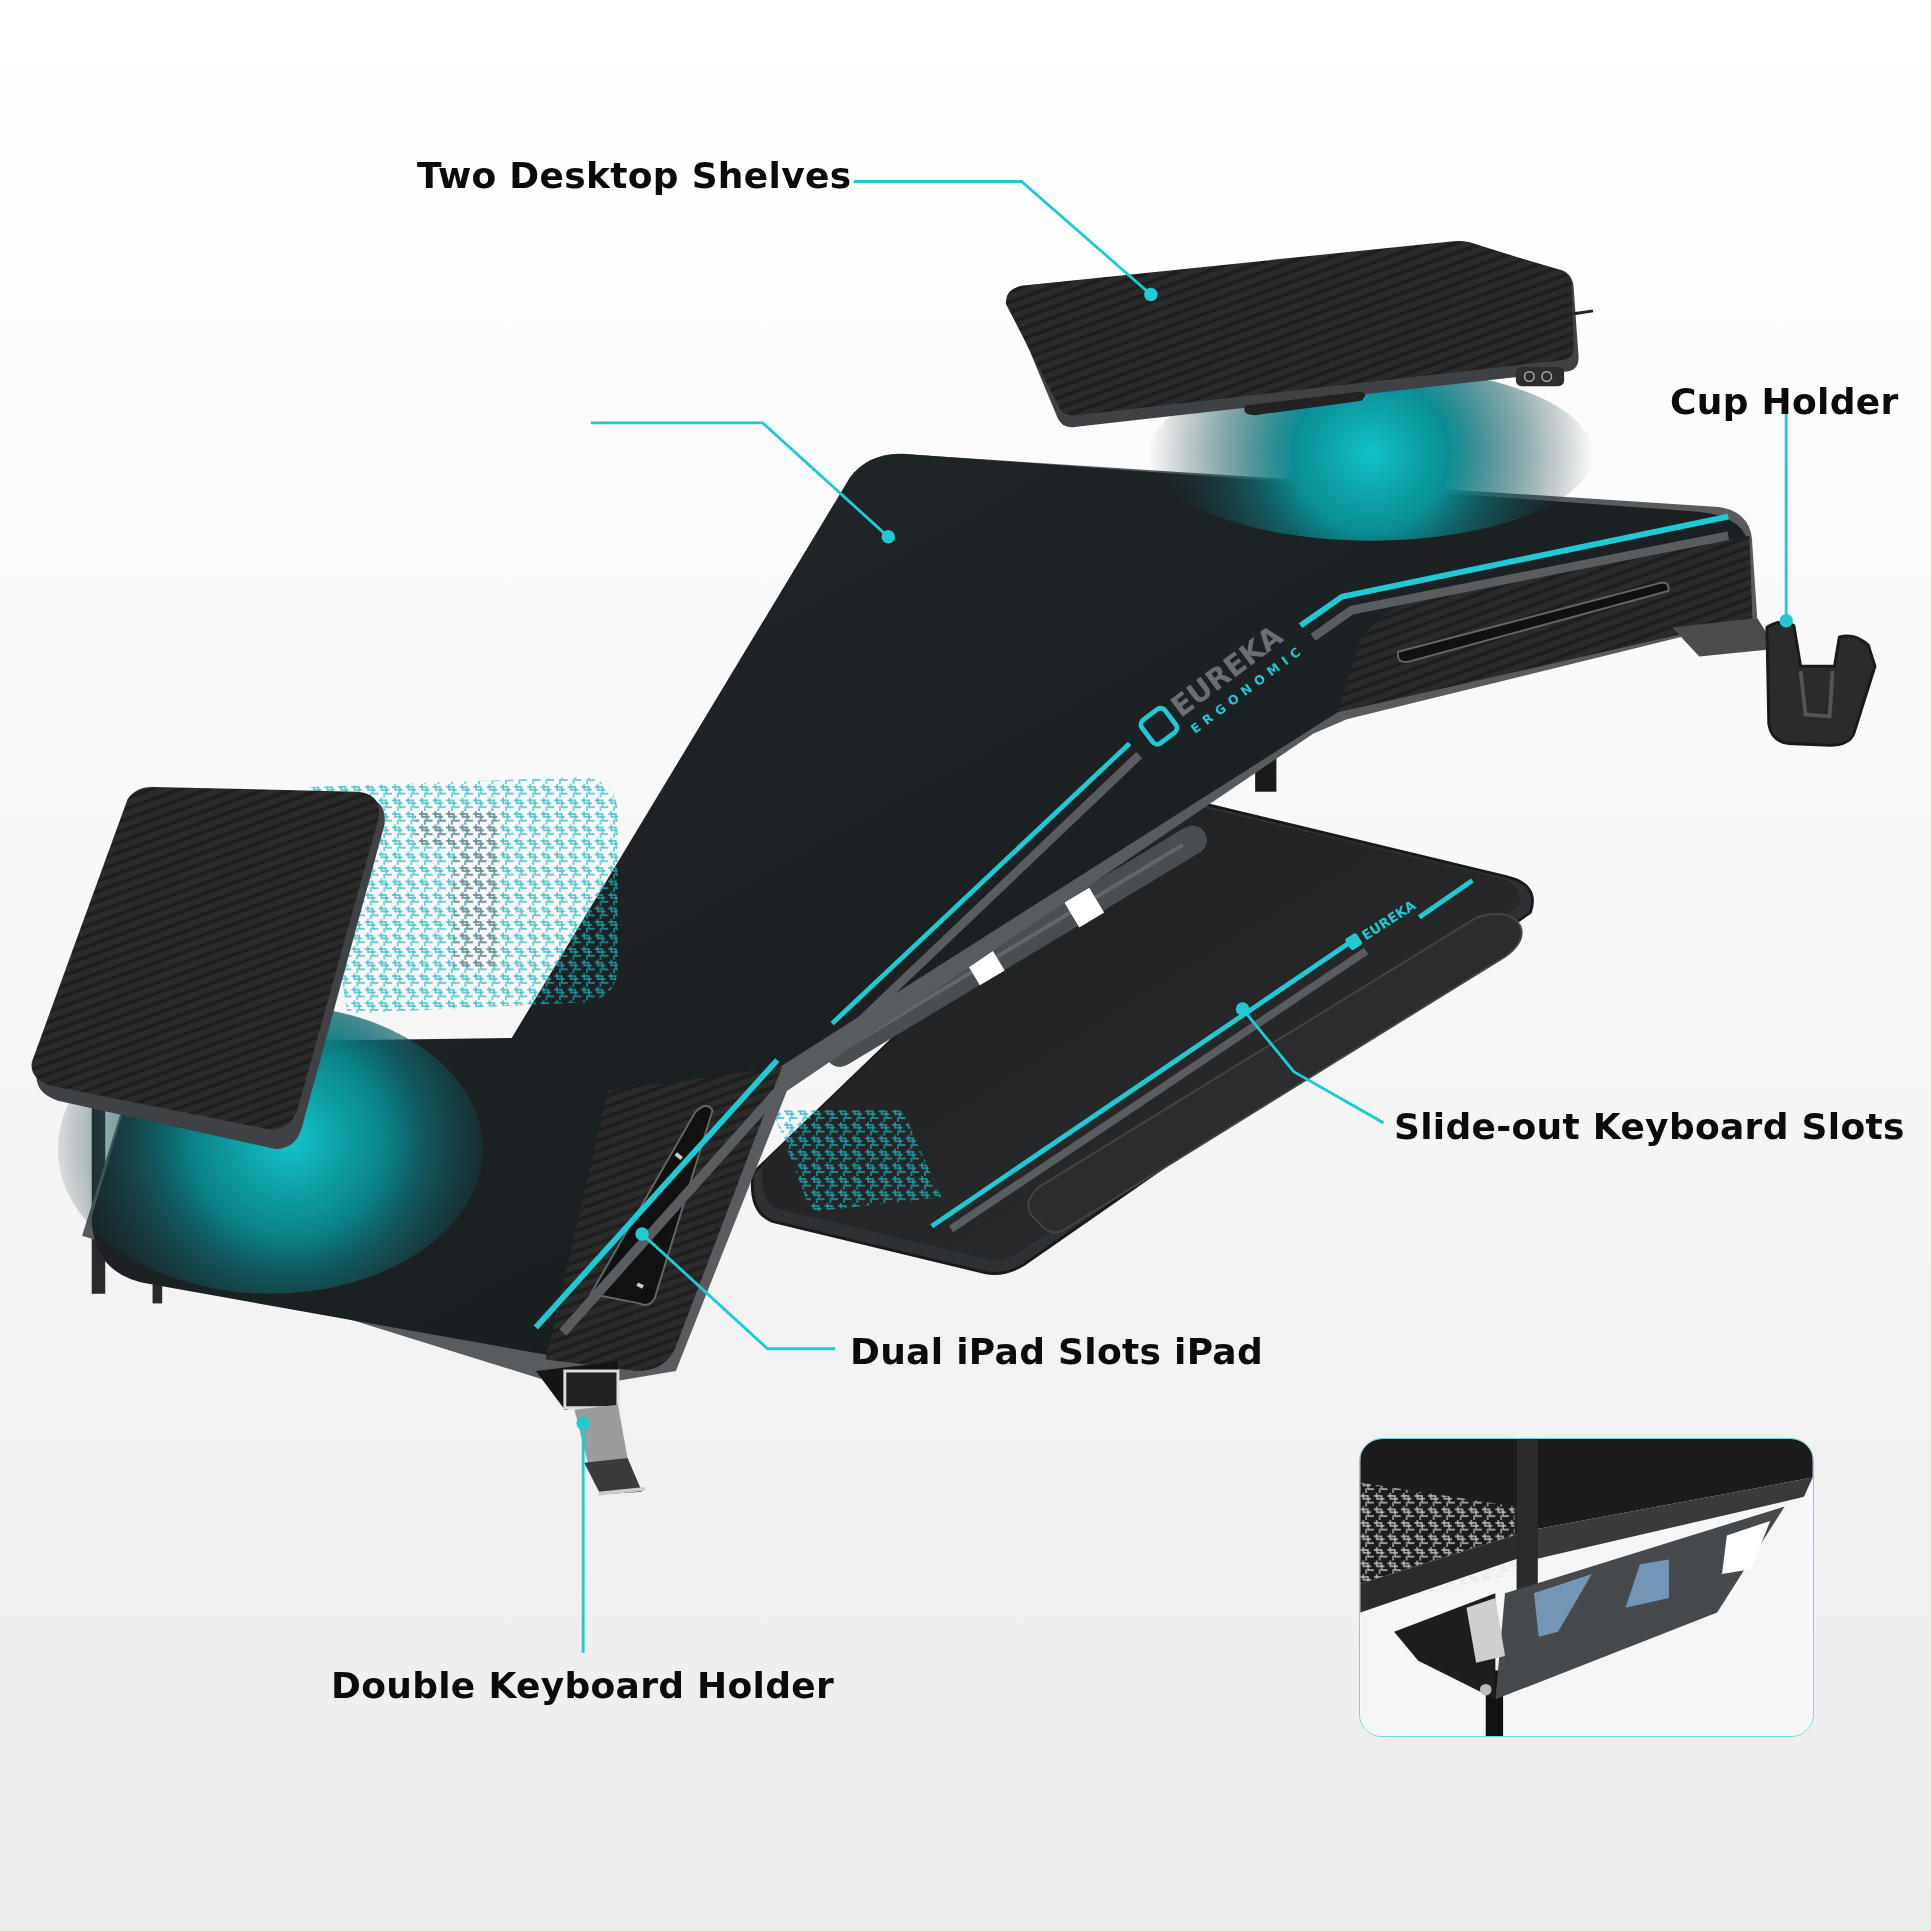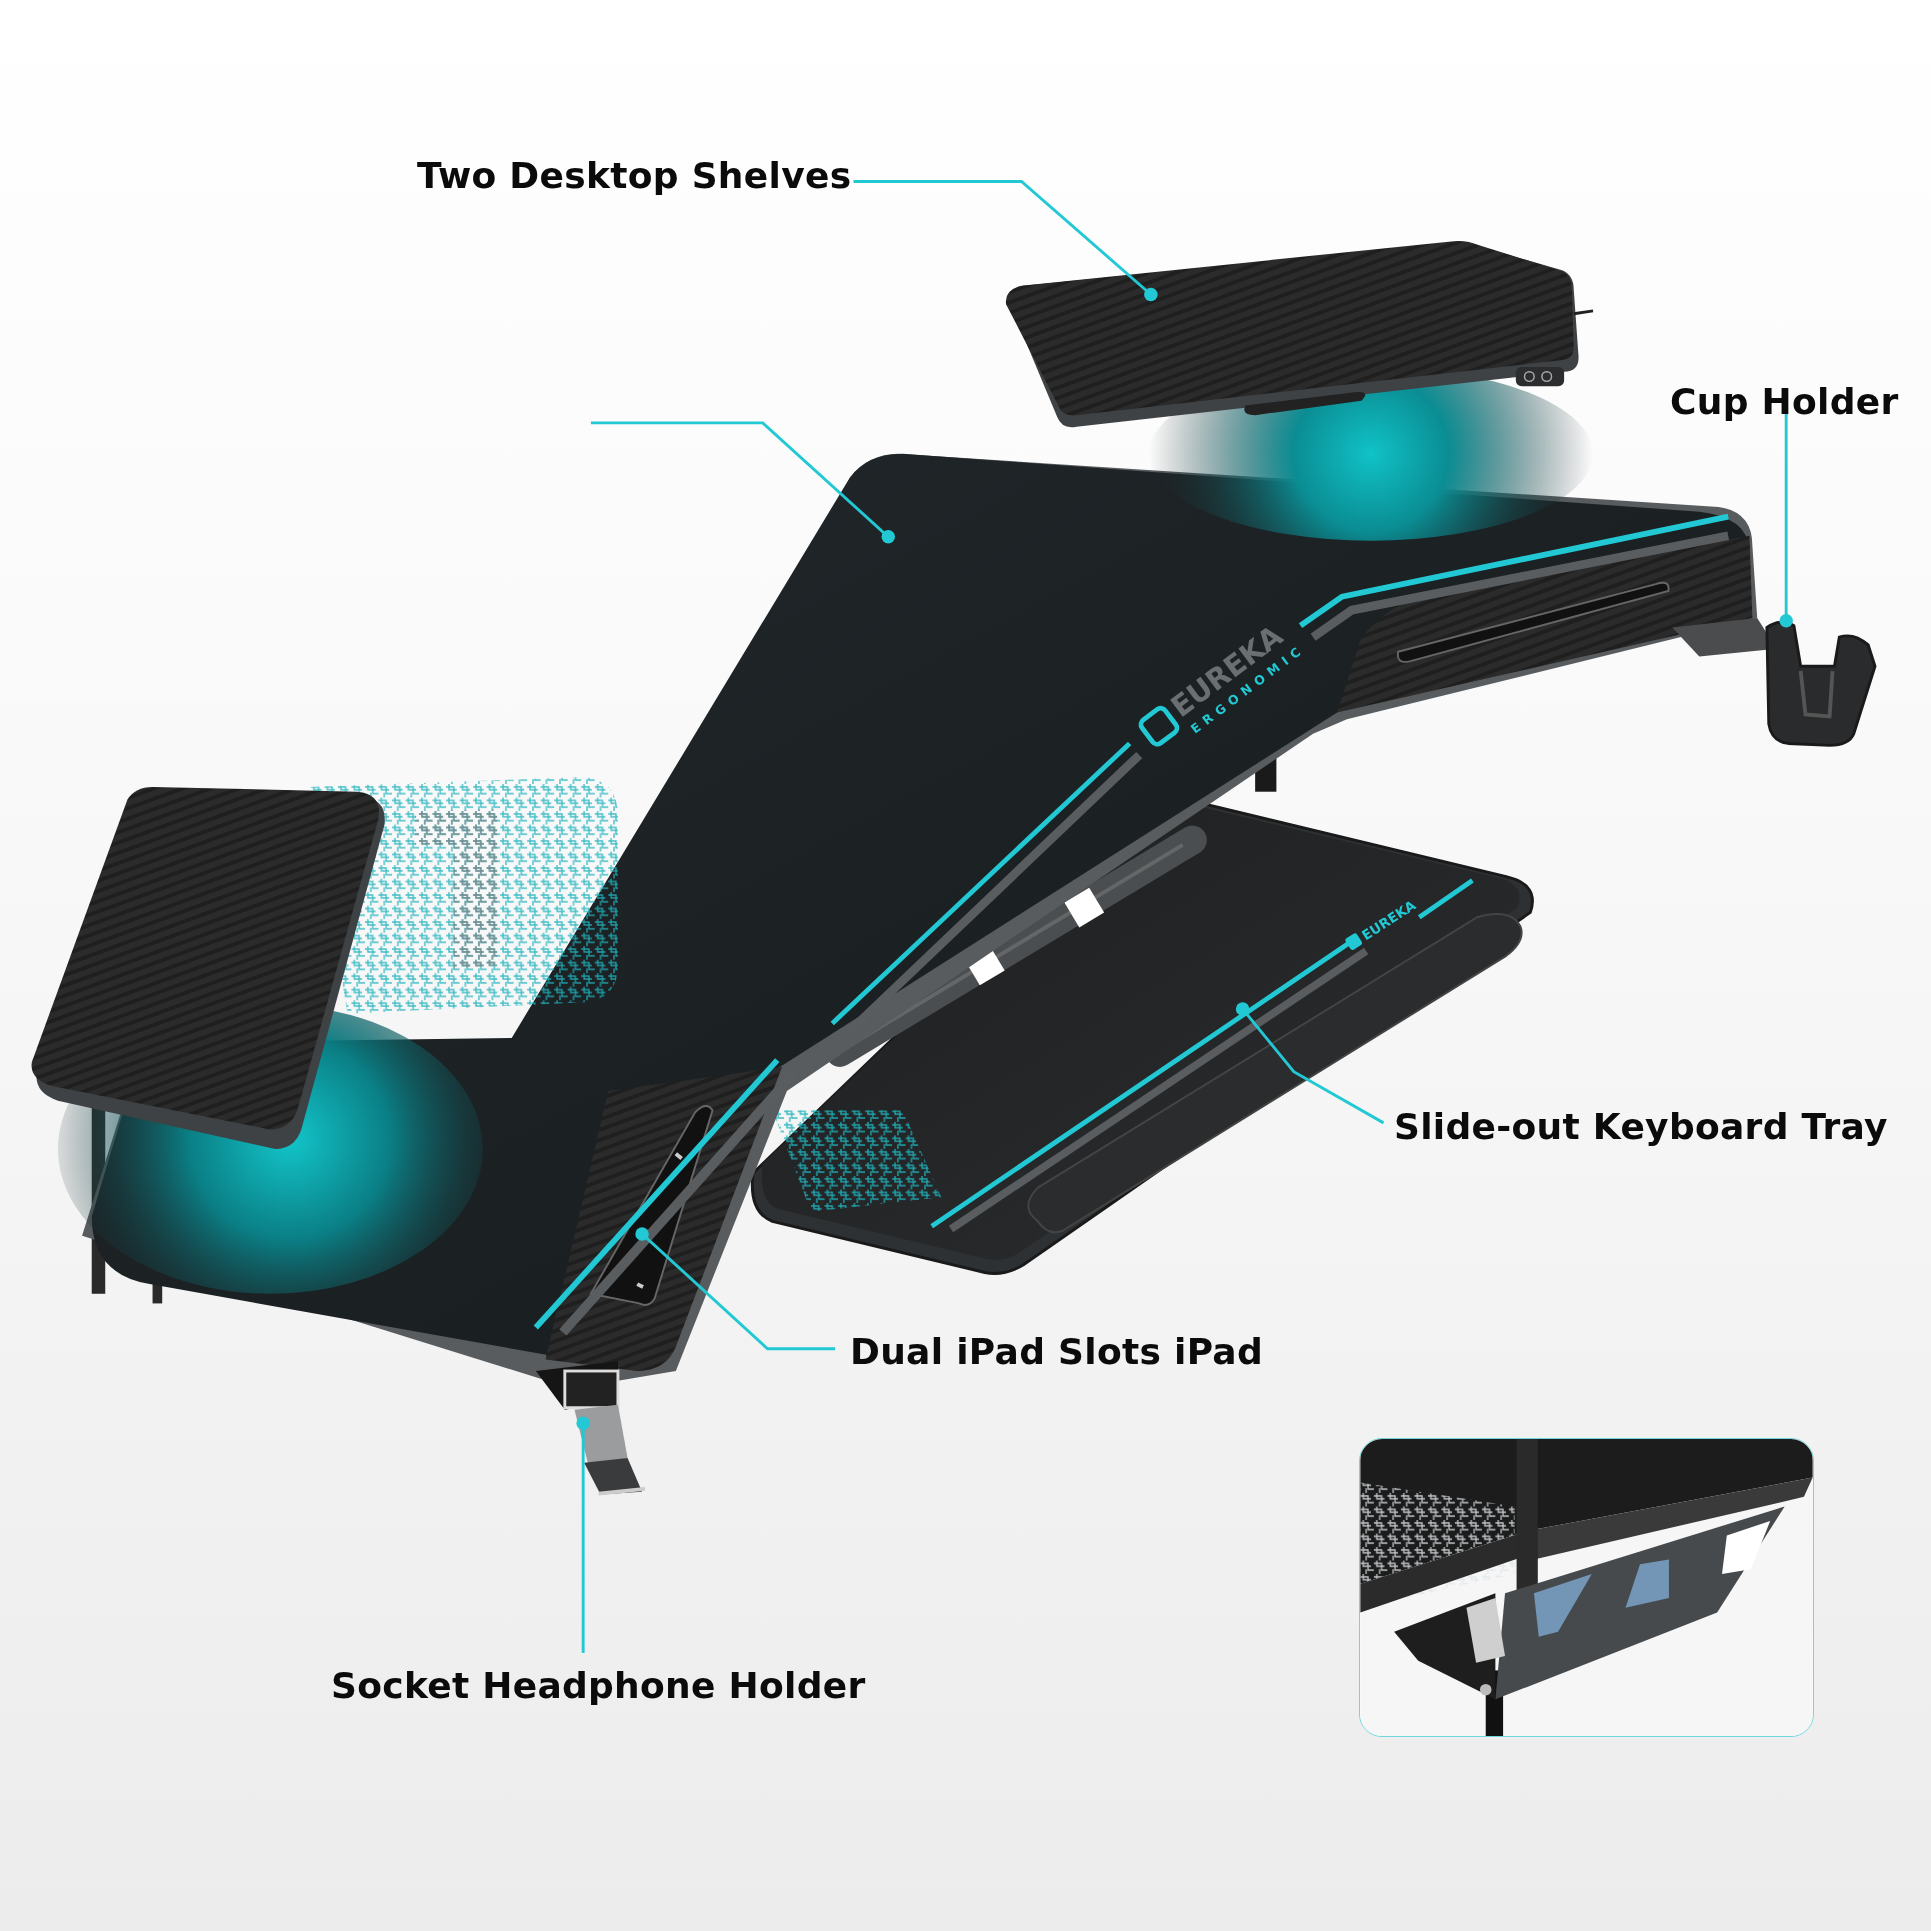--- a/index.html
+++ b/index.html
@@ -204,18 +204,18 @@
       <path d="M180 160 L240 140 L205 200 L185 205 Z" fill="#7fa9d1" opacity="0.8"></path>
       <path d="M290 130 L320 125 L320 165 L275 175 Z" fill="#7fa9d1" opacity="0.8"></path>
       <path d="M380 100 L425 85 L405 135 L375 140 Z" fill="#ffffff"></path>
       <circle cx="130" cy="260" r="6" fill="#bbb"></circle>
       <path d="M110 175 L140 165 L150 225 L120 232 Z" fill="#cfcfcf"></path>
     </svg>
   </div>
 
   <div class="label" style="left:417px; top:158px;">Two Desktop Shelves</div>
   <div class="label" style="left:1670px; top:336px;margin-top:48px;">Cup Holder</div>
-  <div class="label" style="left:1394px; top:1109px;">Slide-out Keyboard Tray</div>
+  <div class="label" style="left:1394px; top:1109px;">Slide-out Keyboard Slots</div>
   <div class="label" style="left:850px; top:1334px;">Dual iPad Slots iPad</div>
-  <div class="label" style="left:331px; top:1668px;">Socket Headphone Holder</div>
+  <div class="label" style="left:331px; top:1668px;">Double Keyboard Holder</div>
 
 </div>
 
 
 </body></html>

